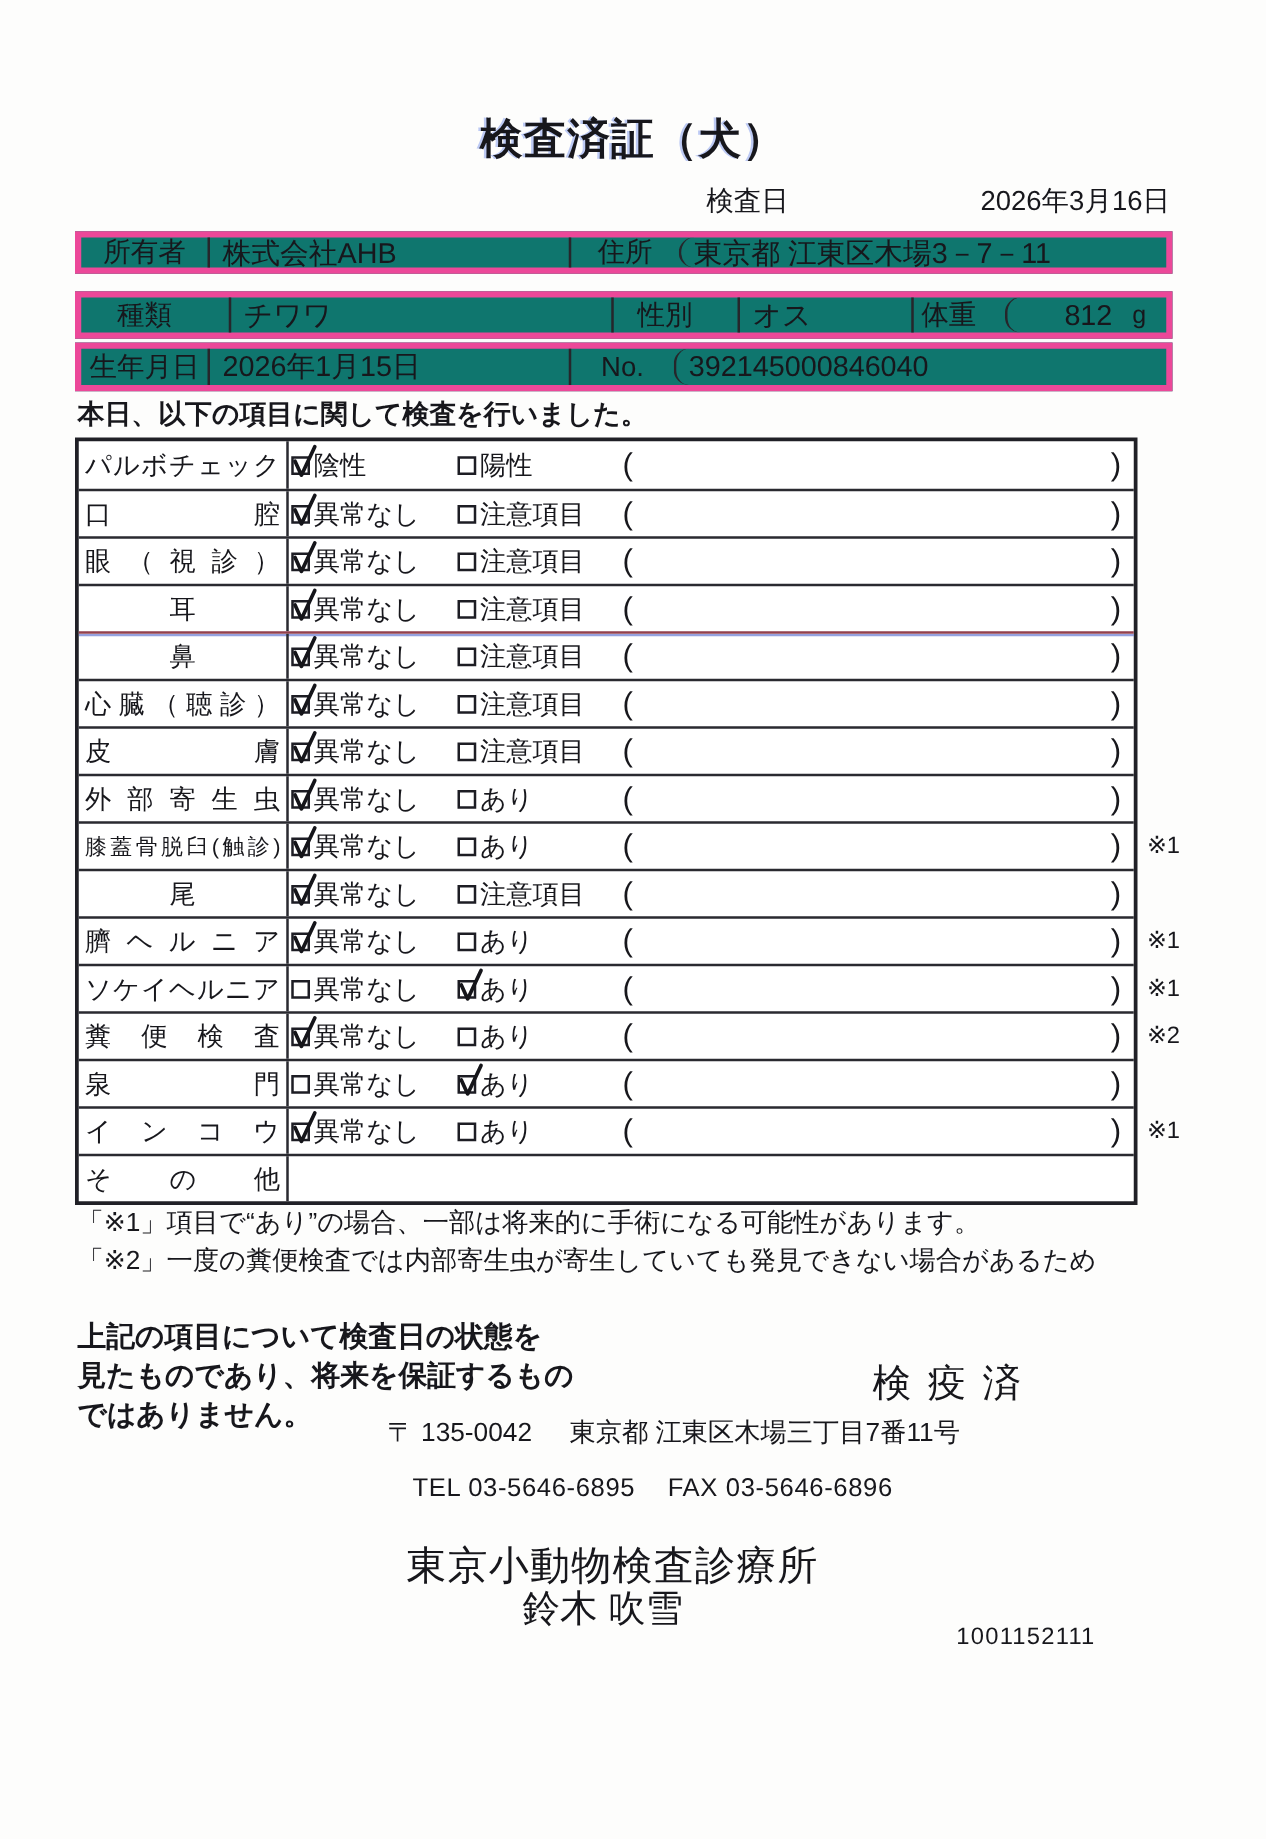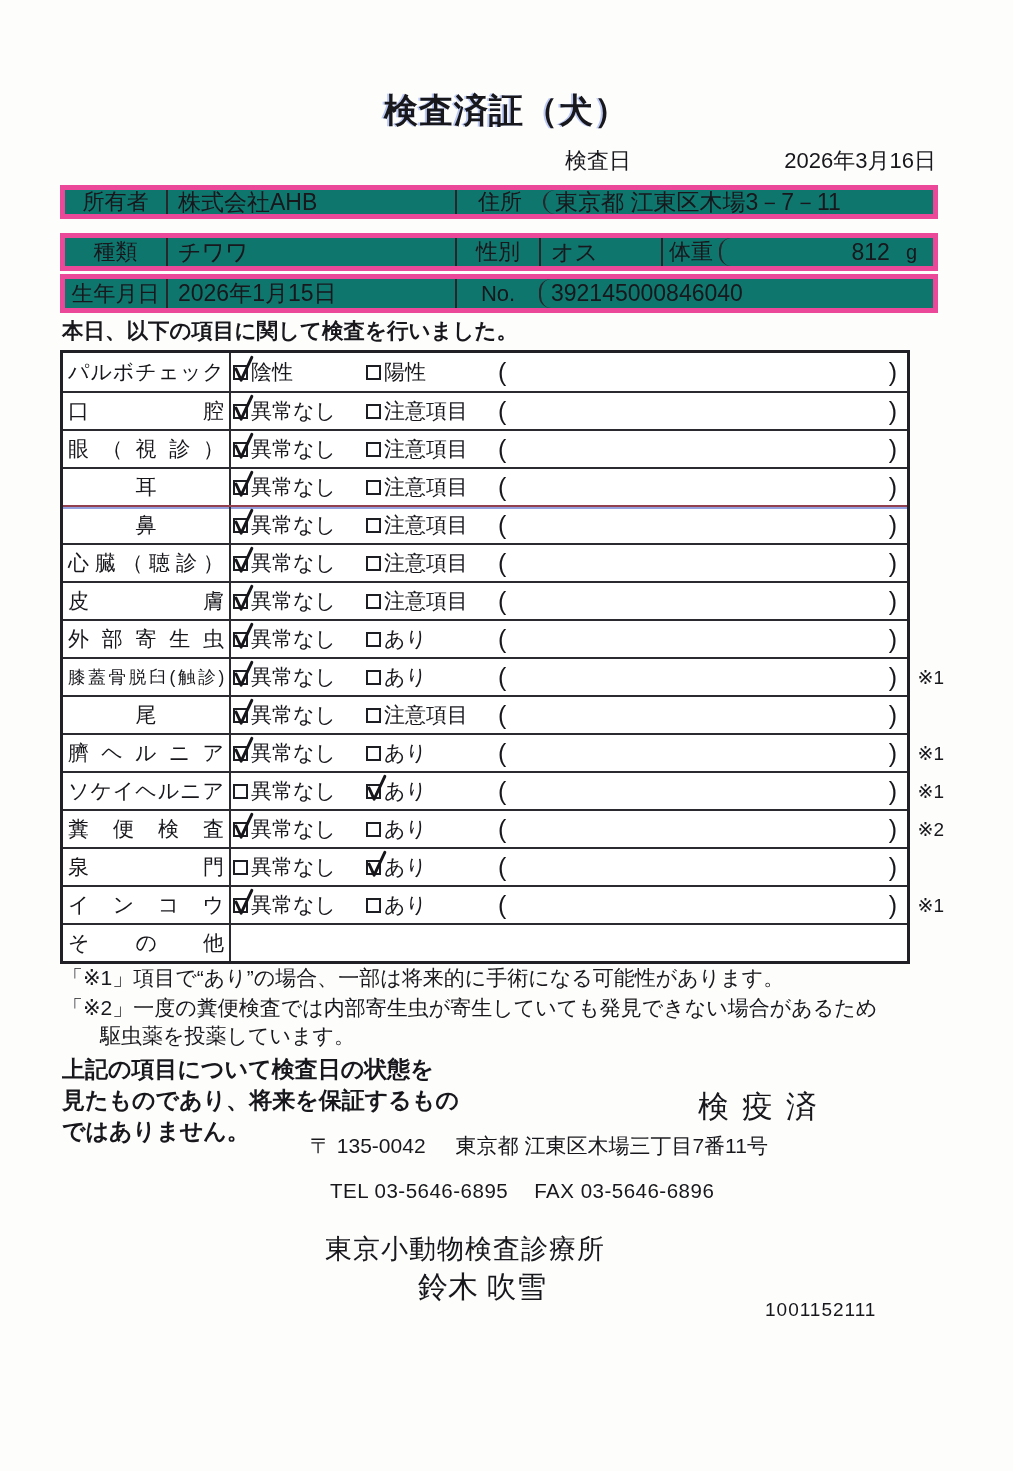--- a/index.html
+++ b/index.html
@@ -22,21 +22,21 @@
   .date-line .lab{position:absolute;left:505px;top:0;}
   .date-line .val{position:absolute;right:2px;top:0;}
 
   
   .strip{position:absolute;left:60px;width:878px;display:flex;border:5px solid #ec4899;box-sizing:border-box;background:#0f766e;}
   .strip .cell{box-sizing:border-box;display:flex;align-items:center;border-left:2px solid #26262b;overflow:hidden;}
   .strip .cell:first-child{border-left:none;}
   .strip .lab{justify-content:center;font-size:22px;font-weight:500;}
   .strip .val{padding-left:10px;font-size:23px;font-weight:500;white-space:nowrap;}
   .strip2{top:185px;height:34px;}
-  .strip3{top:233px;height:38px;}
+  .strip3{top:233px;height:38px;gap:17px;}
   .strip4{top:274px;height:39px;}
   .w-owner{width:101px;} .w-main{width:289px;} .w-addr{width:88px;} .w-sex{width:84px;}
   .w-sexval{width:97px;} .w-weight{width:58px;margin-left:25px;}
   .flexfill{flex:1;border-radius:12px;}
   .weight-val{justify-content:flex-end;padding-right:16px;}
   .weight-val .unit{font-size:20px;margin-left:16px;}
 
   .intro{position:absolute;left:62px;top:316px;font-size:21.5px;font-weight:600;}
 
   
@@ -68,21 +68,21 @@
   .note2a{left:62px;top:994px;}
   .note2b{left:100px;top:1022px;}
 
   
   .disclaimer{position:absolute;left:62px;top:1054px;font-size:23px;font-weight:600;line-height:31px;}
   .stamp{position:absolute;left:698px;top:1086px;font-size:31px;font-weight:500;letter-spacing:13px;white-space:nowrap;}
 
   
   .addr-line{position:absolute;left:310px;top:1132px;display:flex;gap:30px;font-size:21px;font-weight:500;white-space:nowrap;}
   .tel-line{position:absolute;left:330px;top:1179px;display:flex;gap:26px;font-size:20.5px;font-weight:500;white-space:nowrap;letter-spacing:.5px;}
-  .clinic{position:absolute;left:325px;top:1231px;font-size:27px;font-weight:500;letter-spacing:1px;white-space:nowrap;}
+  .clinic{position:absolute;left:325px;top:1231px;font-size:32px;font-weight:500;letter-spacing:1px;white-space:nowrap;}
   .vet{position:absolute;left:418px;top:1267px;font-size:30px;font-weight:500;white-space:nowrap;}
   .code{position:absolute;left:765px;top:1299px;font-size:19px;font-weight:500;letter-spacing:1px;}
 </style>
 </head>
 <body>
 
 <div class="page">
 
   <h1 class="title">検査済証（犬）</h1>
 
@@ -521,21 +521,20 @@
           <span>そ</span>
           <span>の</span>
           <span>他</span>
         </div>
         <div class="chk-content"></div>
       </div>
     </div>
 
   <div class="note note1">「※1」項目で“あり”の場合、一部は将来的に手術になる可能性があります。</div>
   <div class="note note2a">「※2」一度の糞便検査では内部寄生虫が寄生していても発見できない場合があるため</div>
-  <div class="note note2b">駆虫薬を投薬しています。</div>
 
   <div class="disclaimer">
     <div>上記の項目について検査日の状態を</div>
     <div>見たものであり、将来を保証するもの</div>
     <div>ではありません。</div>
   </div>
 
   <div class="stamp">検疫済</div>
 
   <div class="addr-line">

